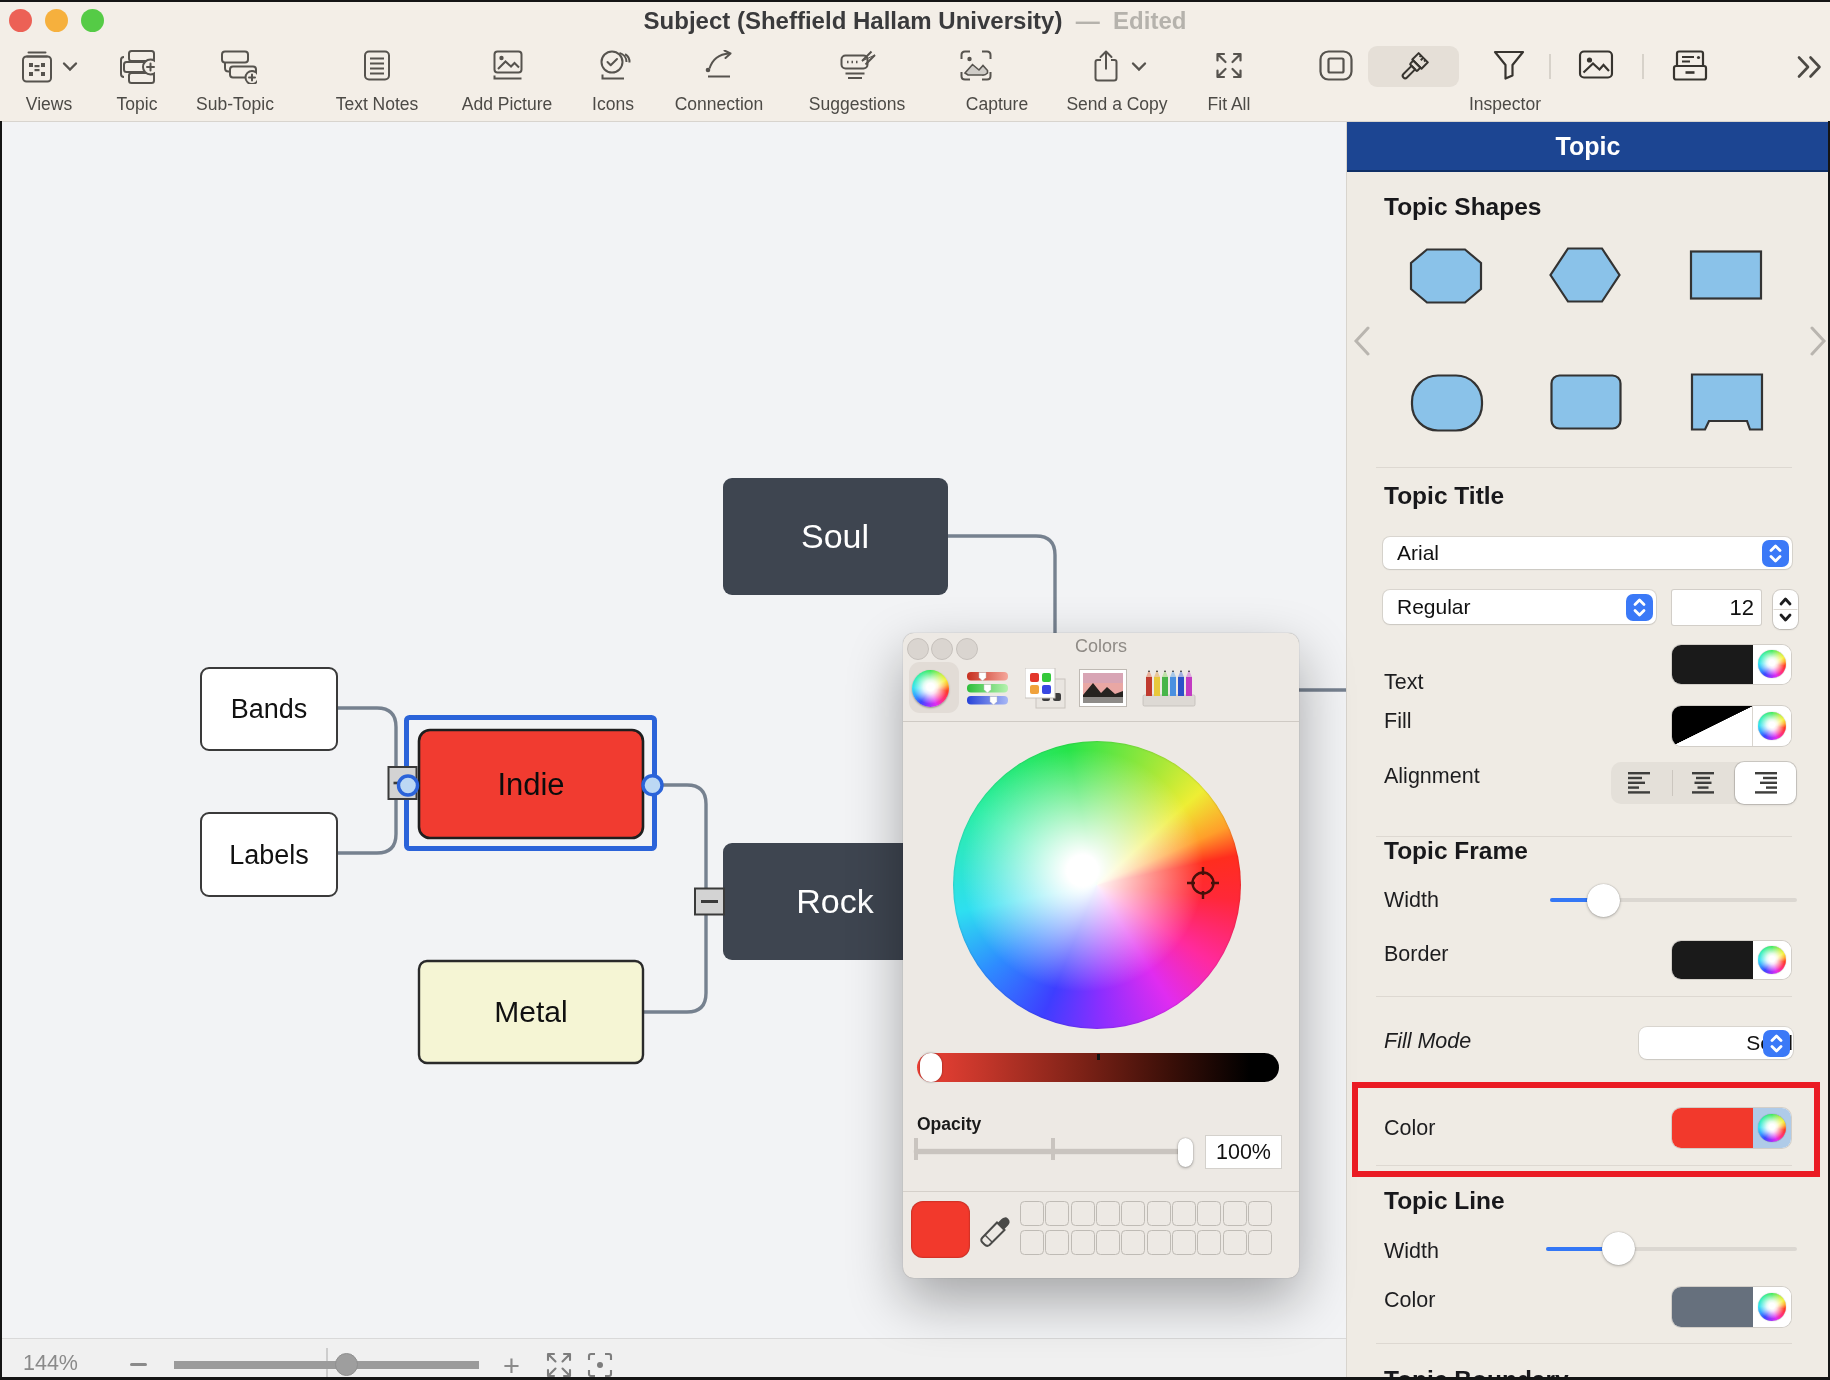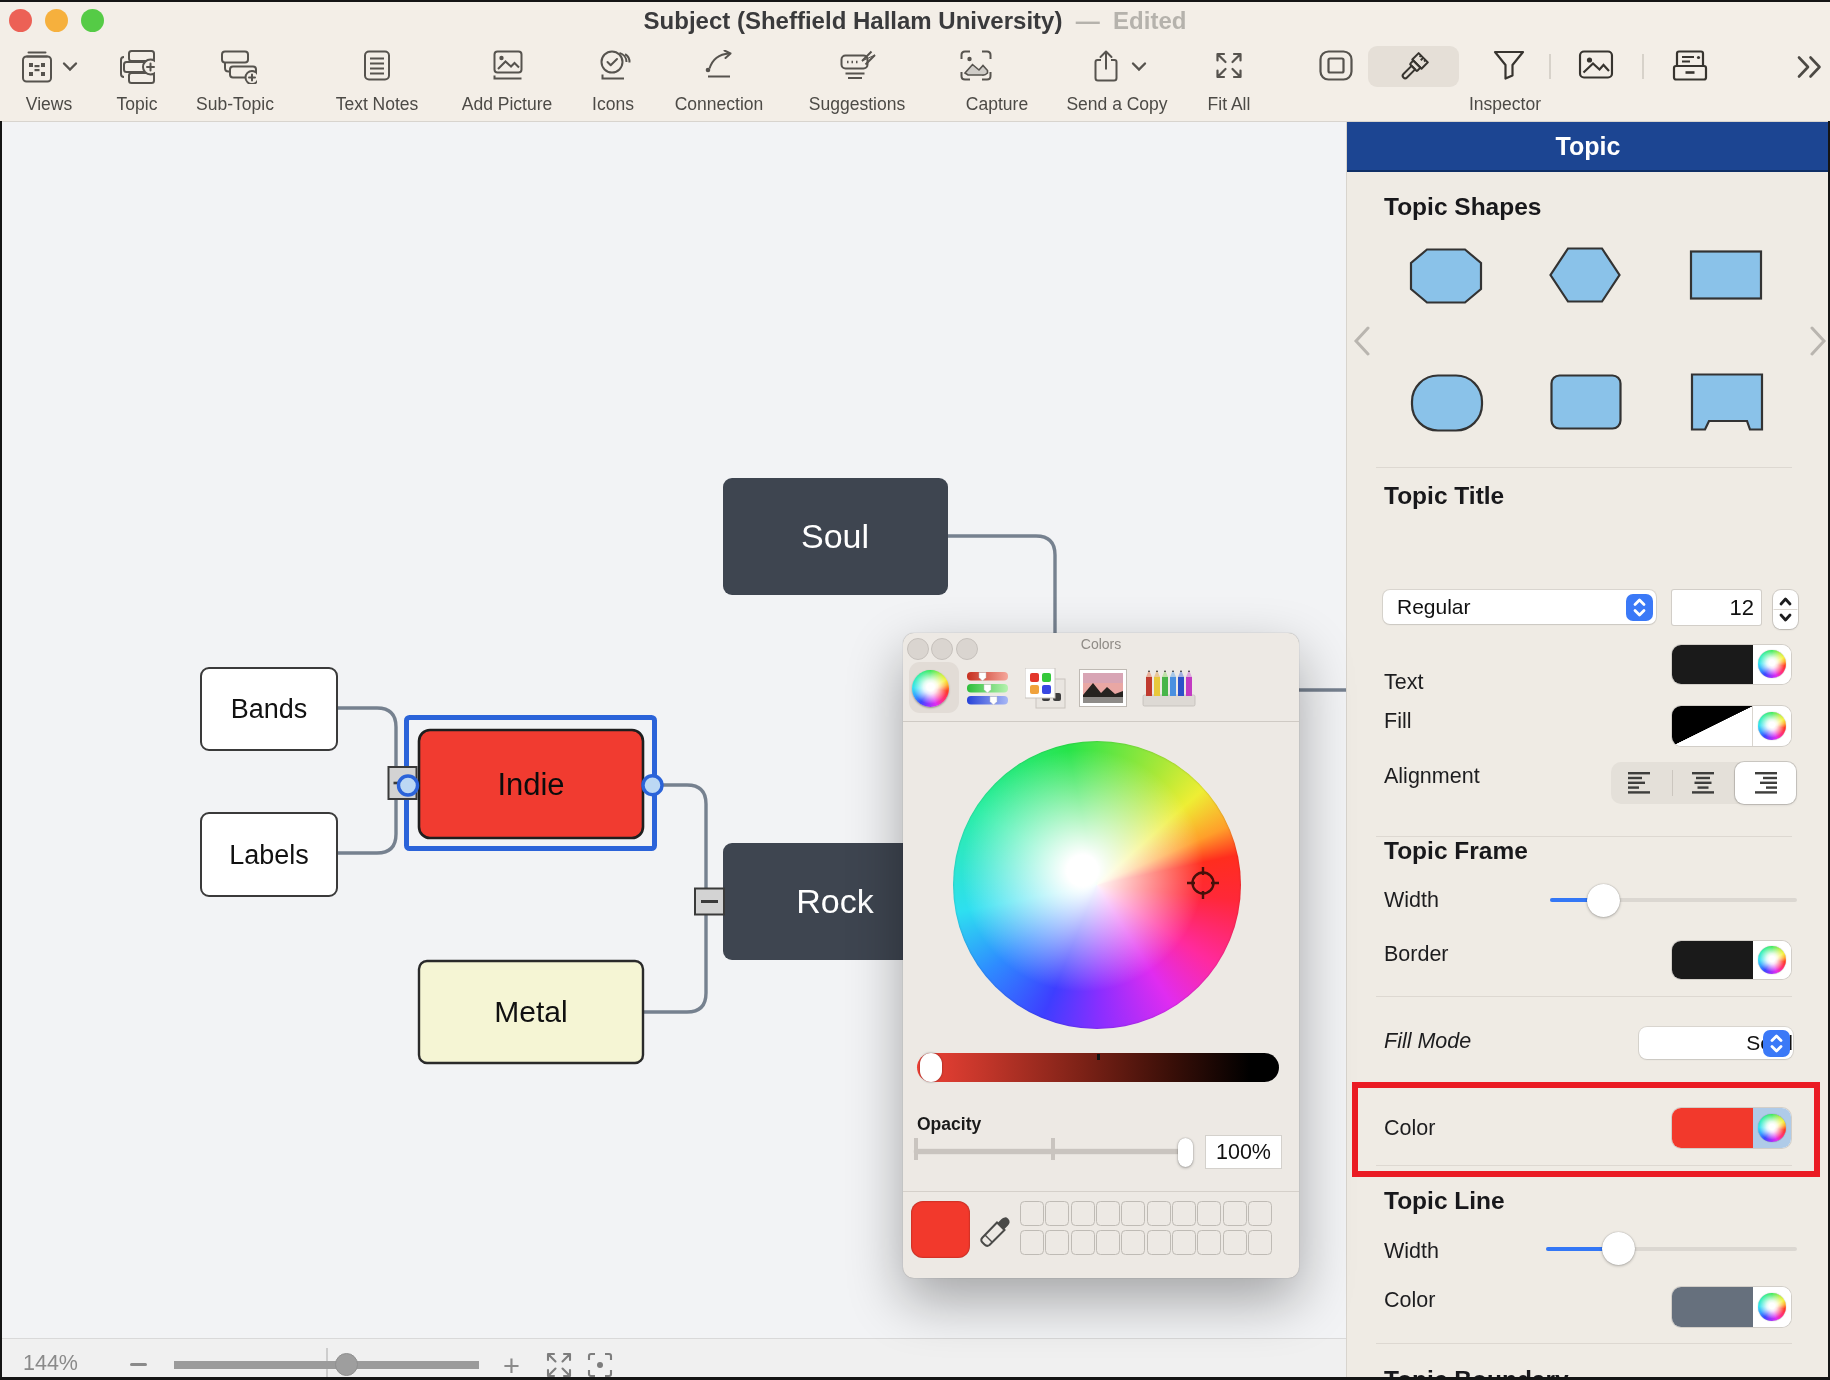--- a/index.html
+++ b/index.html
@@ -319,20 +319,26 @@
 </svg>
 <svg class="abs" style="left:5px;top:204px;" width="20" height="30" viewBox="0 0 20 30" fill="none" stroke="#B9B5AF" stroke-width="3" stroke-linecap="round">
       <path d="M16 2 L4 15 L16 28"></path>
     </svg>
 <svg class="abs" style="left:461px;top:204px;" width="20" height="30" viewBox="0 0 20 30" fill="none" stroke="#B9B5AF" stroke-width="3" stroke-linecap="round">
       <path d="M4 2 L16 15 L4 28"></path>
     </svg>
 <div class="sep" style="top:345px;"></div>
 
 <div class="h" style="left:37px;top:360px;">Topic Title</div>
+<div class="dd" style="left:36px;top:415px;width:409px;height:32px;">
+      <div class="t">Arial</div>
+  <svg class="abs bstep" style="left:379px;top:2.5px;" width="27" height="27" viewBox="0 0 27 27" fill="none" stroke="#fff" stroke-width="2.8" stroke-linecap="round" stroke-linejoin="round">
+        <path d="M9 10.5 L13.5 6 L18 10.5 M9 16.5 L13.5 21 L18 16.5"></path>
+      </svg>
+    </div>
 <div class="dd" style="left:36px;top:468px;width:273px;height:34px;">
       <div class="t" style="line-height:33px;">Regular</div>
   <svg class="abs bstep" style="left:243px;top:3.5px;" width="27" height="27" viewBox="0 0 27 27" fill="none" stroke="#fff" stroke-width="2.8" stroke-linecap="round" stroke-linejoin="round">
         <path d="M9 10.5 L13.5 6 L18 10.5 M9 16.5 L13.5 21 L18 16.5"></path>
       </svg>
     </div>
 <div class="abs" style="left:325px;top:468px;width:89px;height:35px;background:#fff;box-shadow:0 0 0 1px rgba(0,0,0,.12);border-radius:2px;font-size:22px;text-align:right;line-height:35px;padding-right:7px;color:#111;">12</div>
 <div class="abs" style="left:426px;top:468px;width:25px;height:39px;background:#fff;border-radius:8px;box-shadow:0 0 0 1px rgba(0,0,0,.12),0 1px 2px rgba(0,0,0,.12);">
   <svg width="25" height="39" viewBox="0 0 25 39" fill="none" stroke="#1d1d1f" stroke-width="2.8" stroke-linecap="round" stroke-linejoin="round">
         <path d="M8 14 L12.5 9 L17 14 M8 25 L12.5 30 L17 25"></path>
@@ -426,21 +432,21 @@
       </div>
     </div>
 <div class="sep" style="top:1221px;"></div>
 <div class="h" style="left:37px;top:1244px;">Topic Boundary</div>
 </div>
 
 <div class="abs" id="dlg">
 <div class="abs" style="left:3.5px;top:5px;width:22px;height:22px;border-radius:50%;background:#DAD5D0;border:1px solid #C6C1BC;"></div>
 <div class="abs" style="left:28px;top:5px;width:22px;height:22px;border-radius:50%;background:#DAD5D0;border:1px solid #C6C1BC;"></div>
 <div class="abs" style="left:52.5px;top:5px;width:22px;height:22px;border-radius:50%;background:#DAD5D0;border:1px solid #C6C1BC;"></div>
-<div class="abs" style="left:0;top:3px;width:396px;text-align:center;font-size:14px;color:#8F8B86;">Colors</div>
+<div class="abs" style="left:0;top:3px;width:396px;text-align:center;font-size:18px;color:#8F8B86;">Colors</div>
 
 <div class="abs" style="left:6px;top:29px;width:50px;height:51px;border-radius:11px;background:#E2DCD6;"></div>
 <div class="abs wheel" style="left:9px;top:37px;width:37px;height:37px;box-shadow:0 1px 2px rgba(0,0,0,.35);"></div>
 <svg class="abs" style="left:64px;top:38px;" width="44" height="35" viewBox="0 0 44 35">
 <defs>
 <linearGradient id="rg" x1="0" x2="1">
           <stop offset="0" stop-color="#C62F1F"></stop>
           <stop offset="1" stop-color="#F5A79B"></stop>
         </linearGradient>
 <linearGradient id="gg" x1="0" x2="1">

